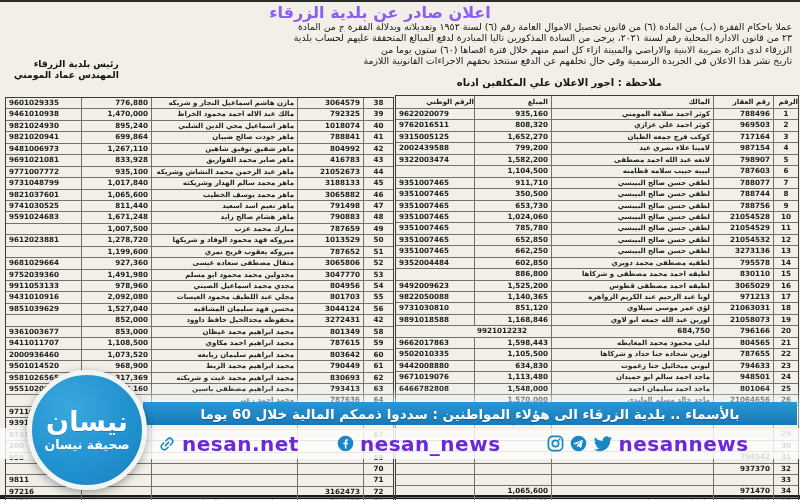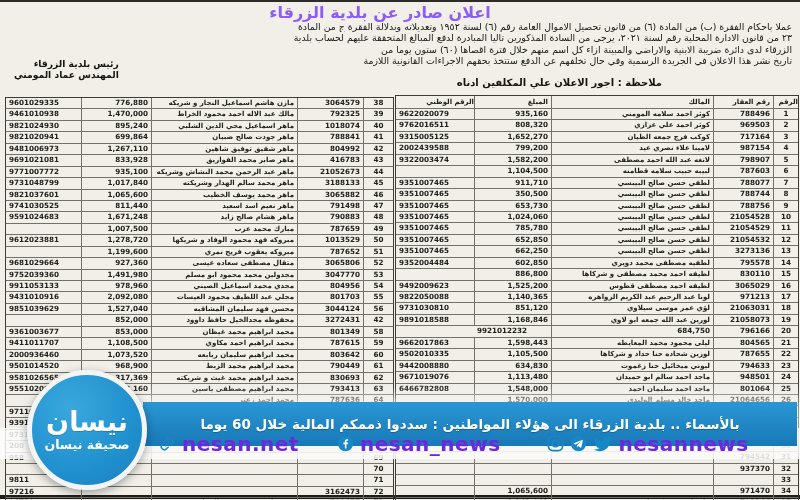--- a/index.html
+++ b/index.html
@@ -29,21 +29,21 @@
         font-size:7.2px;font-weight:bold;color:#20201d;line-height:10.3px;}
   .trow .cell:last-child{border-left:none;}
   .thead .cell{font-size:7px;text-align:right;line-height:12px;}
   .c-num{text-align:center;}
   .c-prop{direction:ltr;text-align:right;padding-right:3px;}
   .c-name{text-align:right;padding-right:3px;font-size:7px;}
   .c-amt{direction:ltr;text-align:right;padding-right:3px;}
   .c-nat{direction:ltr;text-align:left;padding-left:3px;}
 
   
-  .banner{position:absolute;left:143px;top:402px;width:654px;height:44px;z-index:20;
+  .banner{position:absolute;left:143px;top:402px;width:654px;height:23px;z-index:20;
           background:linear-gradient(#2a97d4,#1878b7);display:flex;align-items:center;justify-content:center;
           box-shadow:0 0 14px 5px rgba(244,244,242,.75);}
   .banner-text{color:#fff;font-size:13.5px;font-weight:bold;white-space:nowrap;
                text-shadow:0 1px 1px rgba(0,0,0,.25);}
   .strip{position:absolute;left:0;top:428px;width:800px;height:31px;z-index:19;
          background:rgba(253,253,252,.84);}
   .social{position:absolute;left:158px;top:428px;height:31px;z-index:21;display:flex;
           align-items:center;direction:ltr;color:#1787c5;}
   .social .handle{font-size:20px;font-weight:bold;letter-spacing:.5px;color:#6d28d9;}
   .social .ic{display:inline-flex;align-items:center;} .sp-b{margin-left:38px;} .sp-c{margin-left:46px;} .sp-d{margin-left:6px;}

